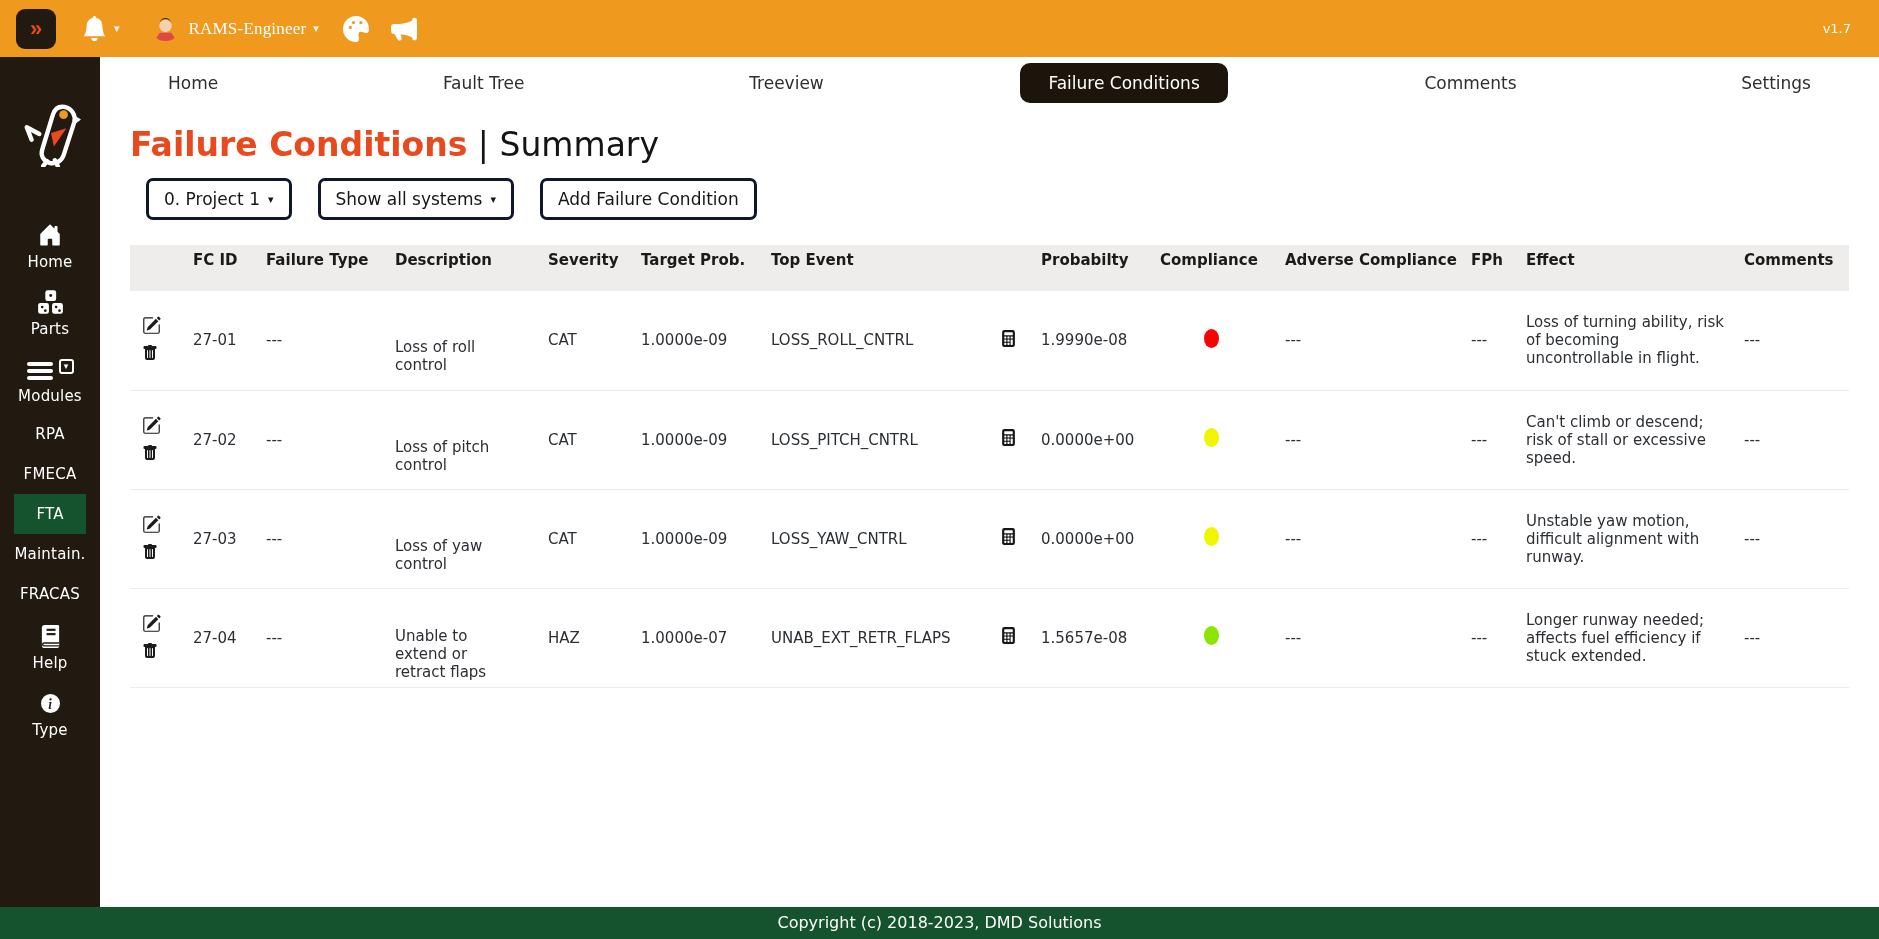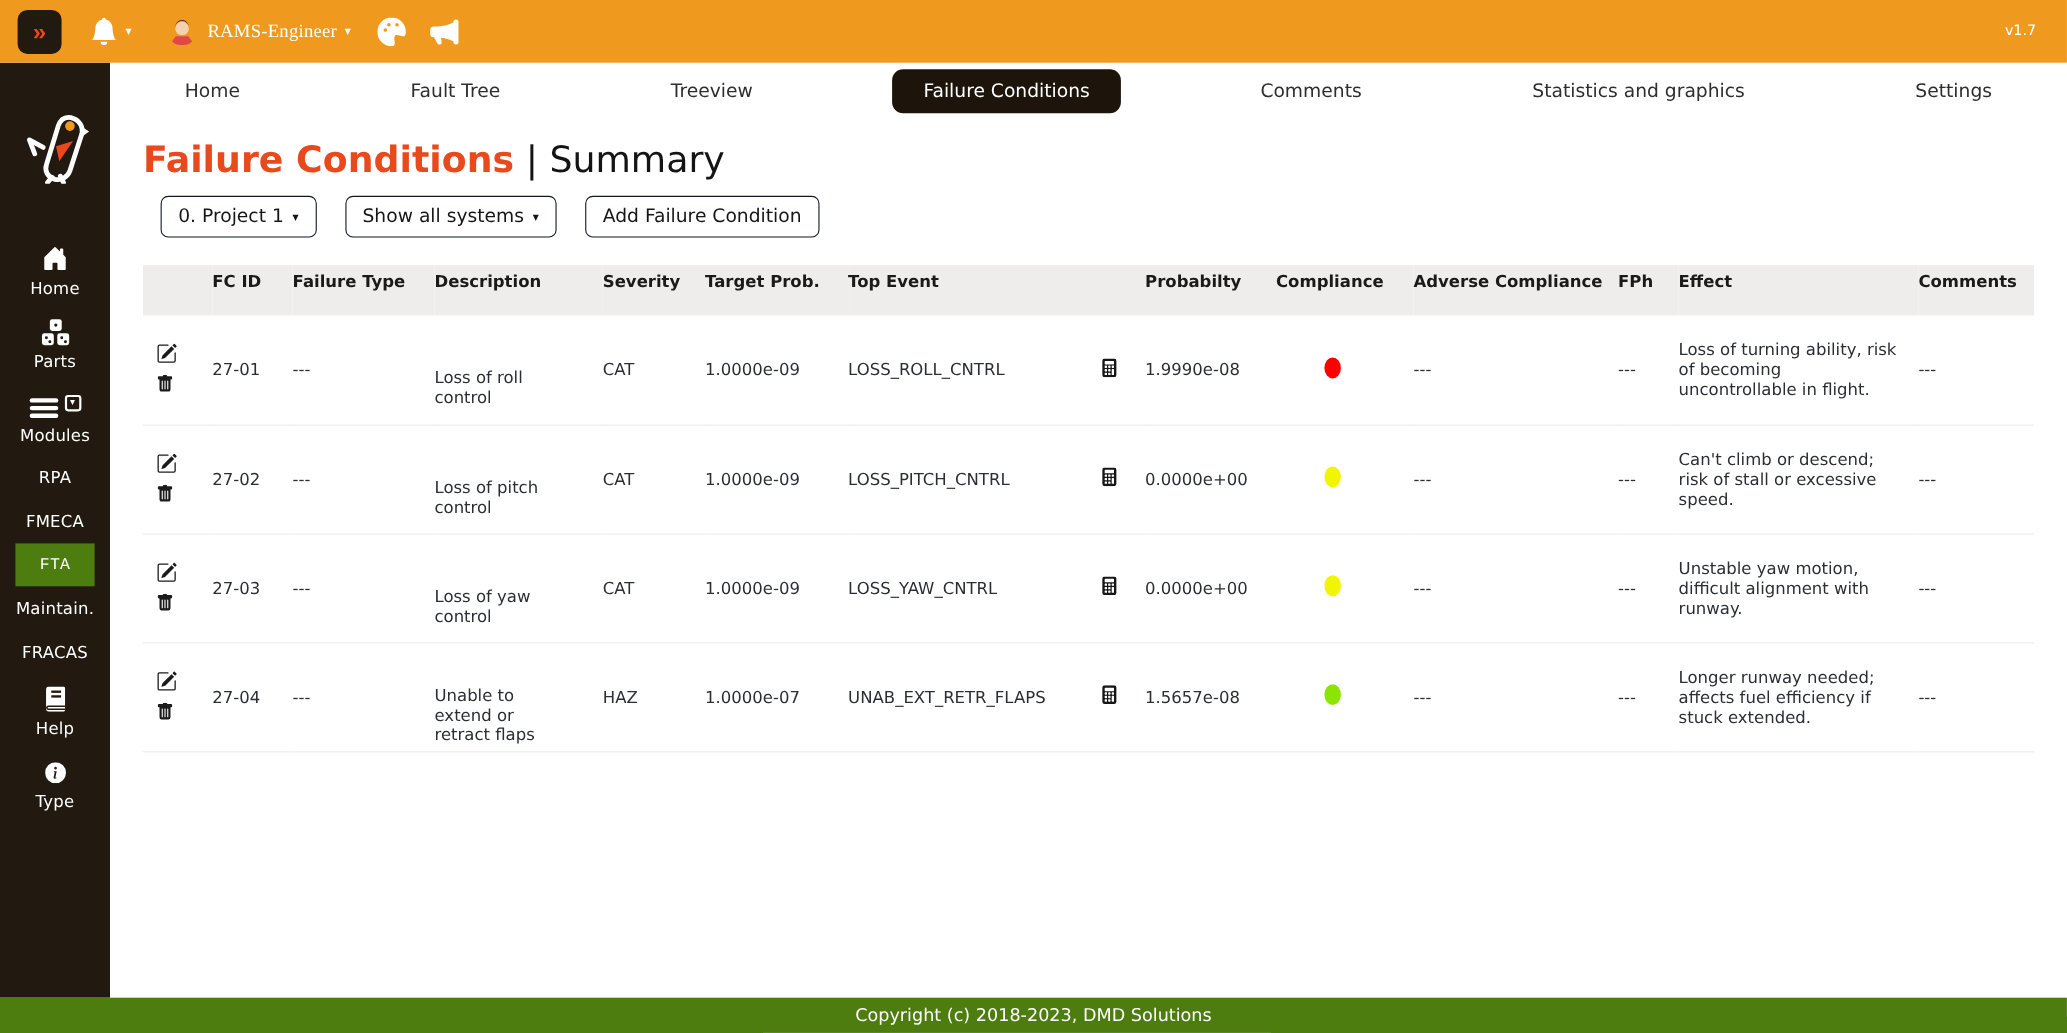--- a/index.html
+++ b/index.html
@@ -33,32 +33,32 @@
     position:absolute; top:57px; left:0; width:100px; height:850px;
     background:#221A10; display:flex; flex-direction:column; align-items:center; z-index:4;
   }
   .side-logo{ margin:44px 0 42px; }
   .side-item{
     display:flex; flex-direction:column; align-items:center; gap:5px;
     width:100%; color:#fff; cursor:pointer; padding:9px 0; 
   }
   .side-label{ font-size:15px; letter-spacing:.2px; }
   .side-icon{ display:flex; align-items:center; justify-content:center; height:26px; }
-  .side-item.active{ background:#4d7c0f;font-family:Liberation Mono, monospace; }
+  .side-item.active{ background:#14532d; }
   .side-item.txt{ padding:11px 0; }
   .mod-wrap{ display:flex; align-items:flex-start; }
   .mod-bars{ display:flex; flex-direction:column; gap:3px; justify-content:center; padding-top:3px;}
   .mod-bars i{ display:block; width:26px; height:4px; background:#fff; border-radius:2px; }
   .mod-box{ width:15px; height:15px; border:2px solid #fff; border-radius:3px; font-size:9px;
             line-height:11px; color:#fff; margin-left:6px; text-align:center; }
 
   
   .footer{
     position:absolute; left:0; bottom:0; width:1879px; height:32px;
-    background:#4d7c0f; color:#fff; font-size:16px; text-align:center; line-height:32px; z-index:6;
+    background:#14532d; color:#fff; font-size:16px; text-align:center; line-height:32px; z-index:6;
   }
 
   
   .content{ position:absolute; left:100px; top:57px; width:1779px; height:850px; background:#fff; }
 
   .tabbar{
     display:flex; justify-content:space-between; align-items:center;
     padding:0 40px; margin-top:4px; height:44px;
   }
   .tab{
@@ -67,21 +67,21 @@
   }
   .tab.active{ background:#1D140B; color:#fff; }
 
   .page-title{ margin:20px 0 0 30px; font-size:33px; }
   .page-title .t-main{ color:#E8491D; font-weight:bold; }
   .page-title .t-div{ color:#141414; font-weight:normal; }
   .page-title .t-sub{ color:#141414; font-weight:normal; }
 
   .toolbar{ margin:14px 0 0 46px; display:flex; gap:26px; }
   .btn{
-    background:#fff; border:1px solid #0f172a; border-radius:7px;
+    background:#fff; border:3px solid #0f172a; border-radius:7px;
     font-size:17px; color:#161616; padding:8px 15px; cursor:pointer;
     font-family:inherit; display:inline-flex; align-items:center; gap:8px;
   }
   .btn .b-caret{ font-size:11px; }
 
   
   table.fc{ margin:25px 30px 0 30px; width:1719px; border-collapse:collapse; table-layout:fixed; }
   table.fc th{
     background:#EFEDEC; height:46px; text-align:left; font-size:15px; color:#1a1a1a;
     font-weight:bold; padding:0 8px 16px 0; vertical-align:middle;
@@ -224,21 +224,20 @@
 </div>
 
 <div class="content">
 
   <div class="tabbar" id="tabbar">
       <div class="tab">Home</div>
       <div class="tab">Fault Tree</div>
       <div class="tab">Treeview</div>
       <div class="tab active">Failure Conditions</div>
       <div class="tab">Comments</div>
-      <div class="tab">Statistics and graphics</div>
       <div class="tab">Settings</div>
     </div>
 
   <div class="page-title">
     <span class="t-main">Failure Conditions</span>
     <span class="t-div">|</span>
     <span class="t-sub">Summary</span>
   </div>
 
   <div class="toolbar">

